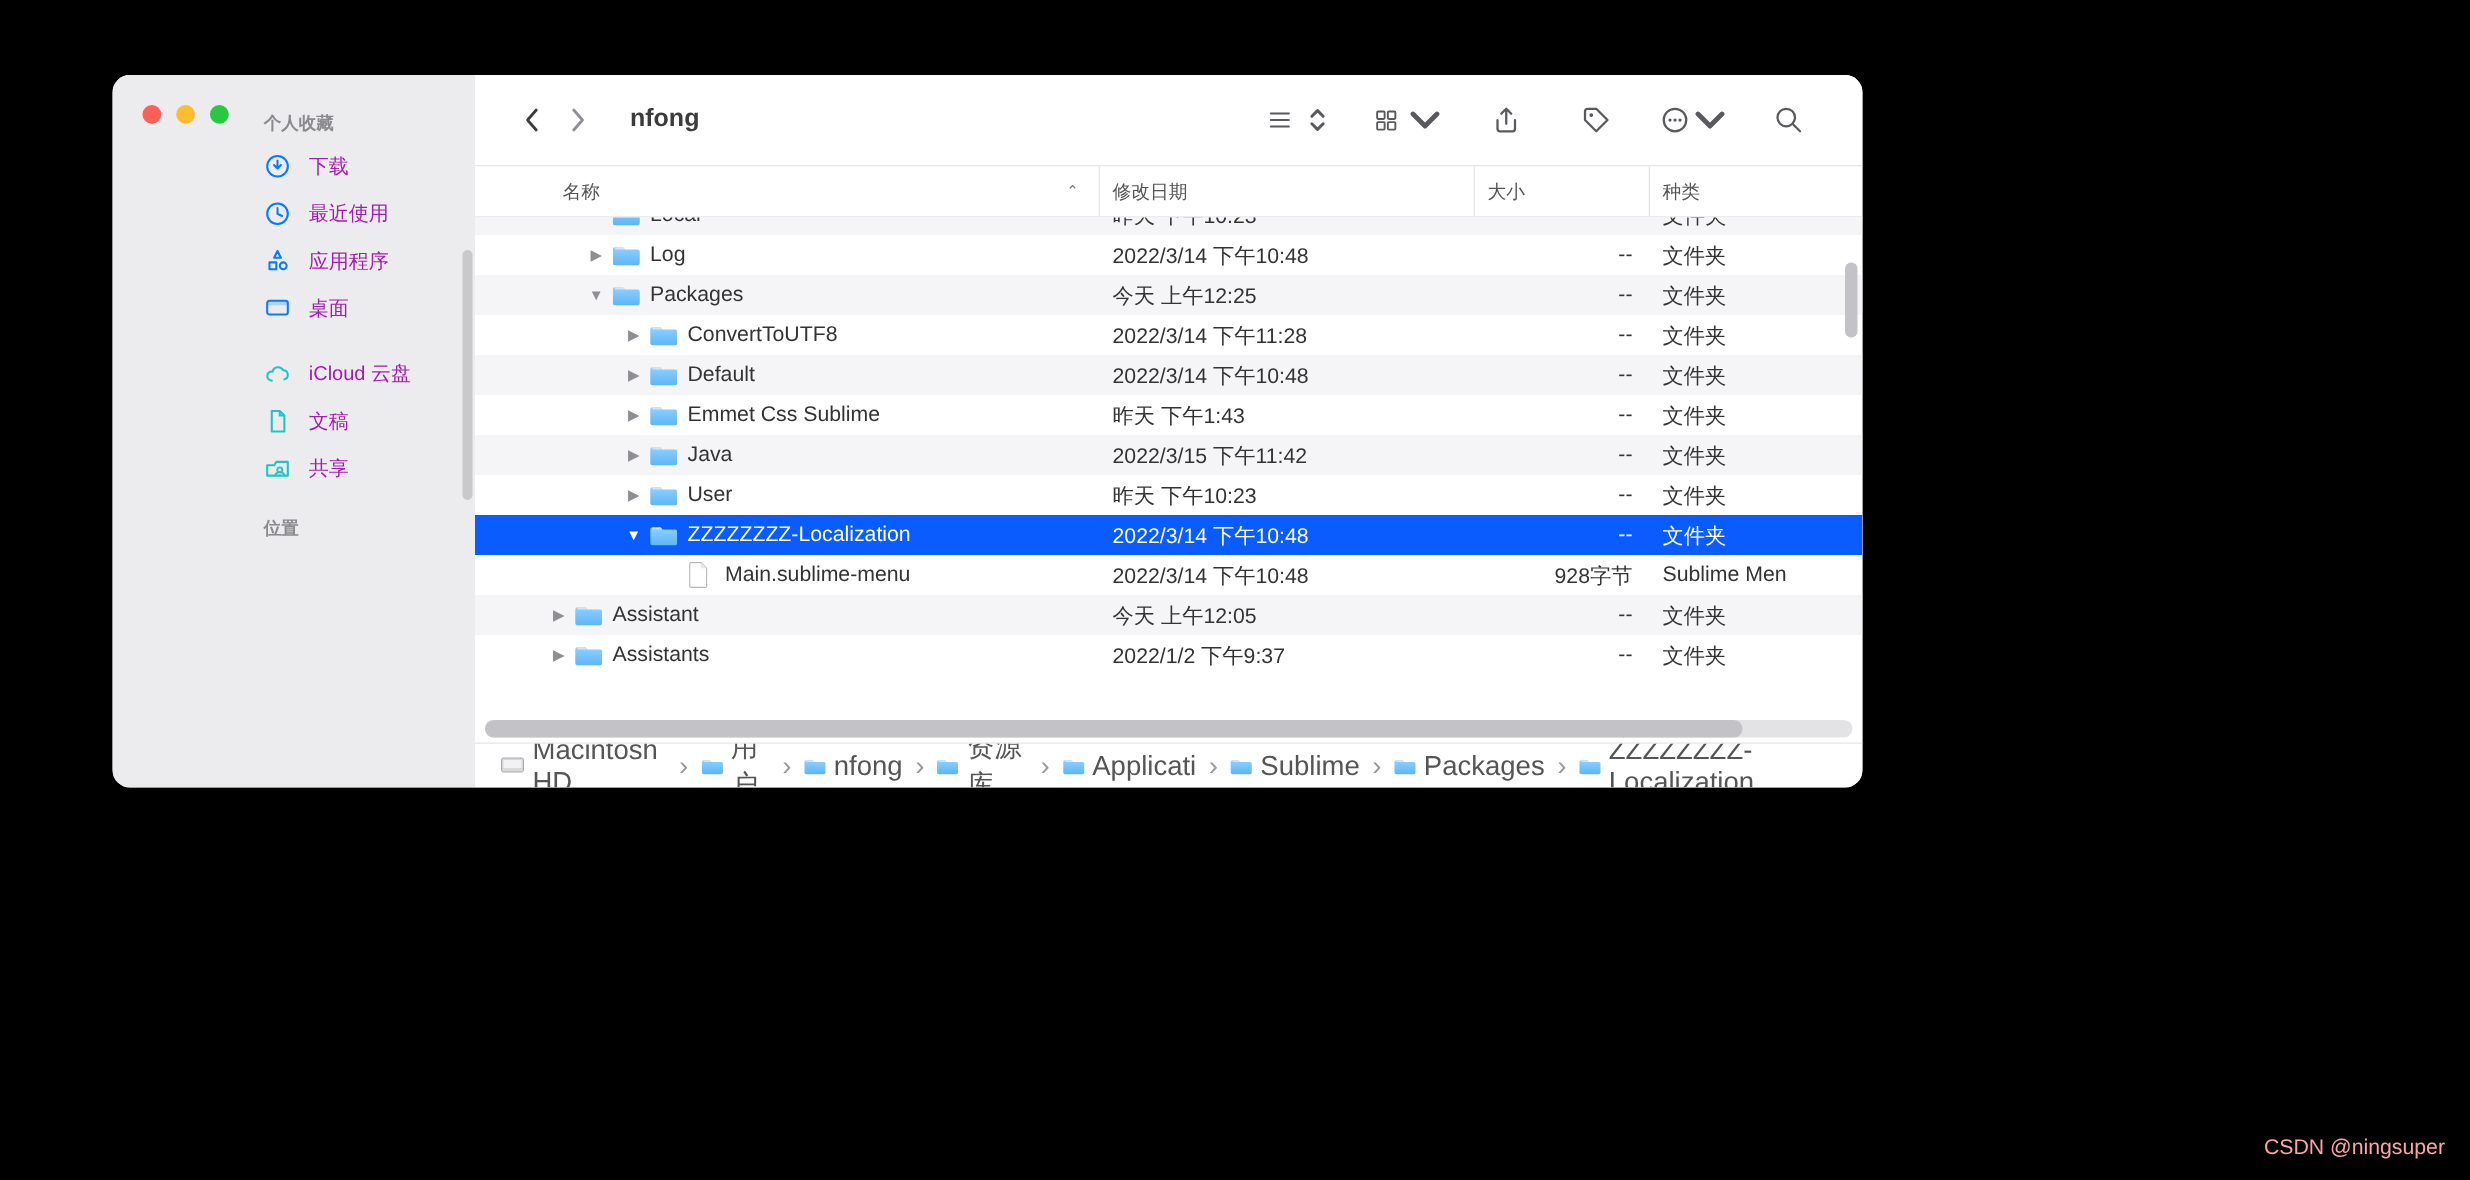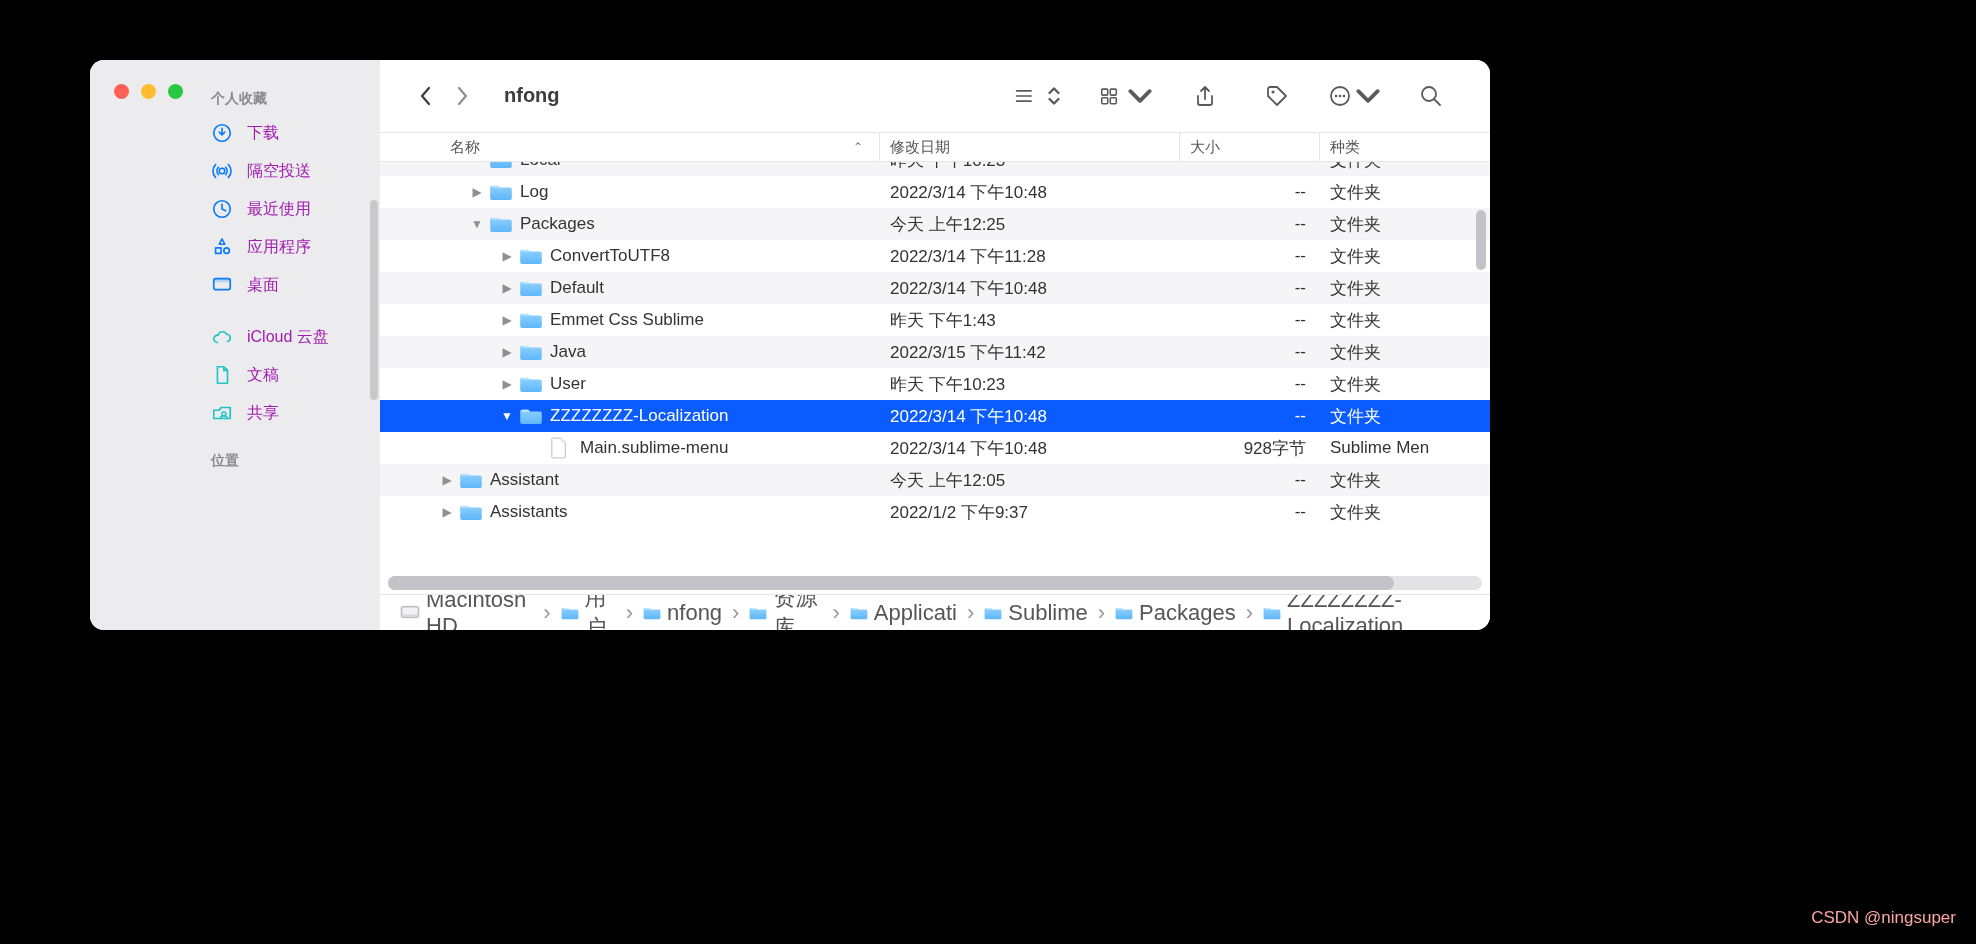--- a/index.html
+++ b/index.html
@@ -24,21 +24,21 @@
   .main { flex:1; display:flex; flex-direction:column; background:#fff; position:relative;}
   .toolbar { height:72px; display:flex; align-items:center; padding: 0 30px; gap:8px; border-bottom:1px solid rgba(0,0,0,0);}
   .nav-btn { width:30px; height:34px; display:flex; align-items:center; justify-content:center; color:#8e8e93;}
   .nav-btn.active{color:#3c3c3c;}
   .title { font-size:20px; font-weight:600; color:#3c3c3c; margin-left:18px;}
   .spacer{flex:1;}
   .tb-ic { width:46px; height:34px; display:flex; align-items:center; justify-content:center; color:#5a5a5e; position:relative;}
   .tb-ic svg{width:24px;height:24px;}
   .tb-group{display:flex; align-items:center; gap:26px; margin-right:6px;}
 
-  .columns { height:30px; display:flex; align-items:center; border-top:1px solid #e5e5e8; border-bottom:1px solid #e5e5e8; font-size:15px; color:#555; }
+  .columns { height:42px; display:flex; align-items:center; border-top:1px solid #e5e5e8; border-bottom:1px solid #e5e5e8; font-size:15px; color:#555; }
   .col { padding:0 10px; display:flex; align-items:center; height:100%; border-right:1px solid #e5e5e8;}
   .col.name{flex:0 0 500px; padding-left:70px; justify-content:space-between;}
   .col.date{flex:0 0 300px;}
   .col.size{flex:0 0 140px; justify-content:flex-start;}
   .col.kind{flex:1; border-right:none;}
   .sort-caret{color:#7a7a7e; font-size:12px; padding-right:6px;}
 
   .list { flex:1; overflow:hidden; position:relative; font-size:17px; color:#333;}
   .row { height:32px; display:flex; align-items:center; white-space:nowrap;}
   .row.alt { background:#f5f5f7;}
@@ -106,29 +106,20 @@
               <svg viewBox="0 0 24 24">
                 <circle cx="12" cy="12" r="9" fill="none" stroke="#0a7aff" stroke-width="1.8"></circle>
                 <path d="M12 7v7m-3-3 3 3 3-3" fill="none" stroke="#0a7aff" stroke-width="1.8" stroke-linecap="round" stroke-linejoin="round"></path>
               </svg>
             </span>
       <span>下载</span>
           </div>
           <div class="sb-item">
       <span class="ic">
               <svg viewBox="0 0 24 24">
-                <circle cx="12" cy="12" r="3" fill="none" stroke="#0a7aff" stroke-width="1.8"></circle>
-                <path d="M5 19a10 10 0 0 1 0-14M19 5a10 10 0 0 1 0 14M8 16a6 6 0 0 1 0-8M16 8a6 6 0 0 1 0 8" fill="none" stroke="#0a7aff" stroke-width="1.8" stroke-linecap="round"></path>
-              </svg>
-            </span>
-      <span>隔空投送</span>
-          </div>
-          <div class="sb-item">
-      <span class="ic">
-              <svg viewBox="0 0 24 24">
                 <circle cx="12" cy="12" r="9" fill="none" stroke="#0a7aff" stroke-width="1.8"></circle>
                 <path d="M12 7v5l4 2" fill="none" stroke="#0a7aff" stroke-width="1.8" stroke-linecap="round"></path>
               </svg>
             </span>
       <span>最近使用</span>
           </div>
           <div class="sb-item">
       <span class="ic">
               <svg viewBox="0 0 24 24">
                 <path d="M12 3l3 6h-6zM5 13h6v6H5zM16 16a3 3 0 1 0 0 0" fill="none" stroke="#0a7aff" stroke-width="1.8" stroke-linejoin="round"></path>

